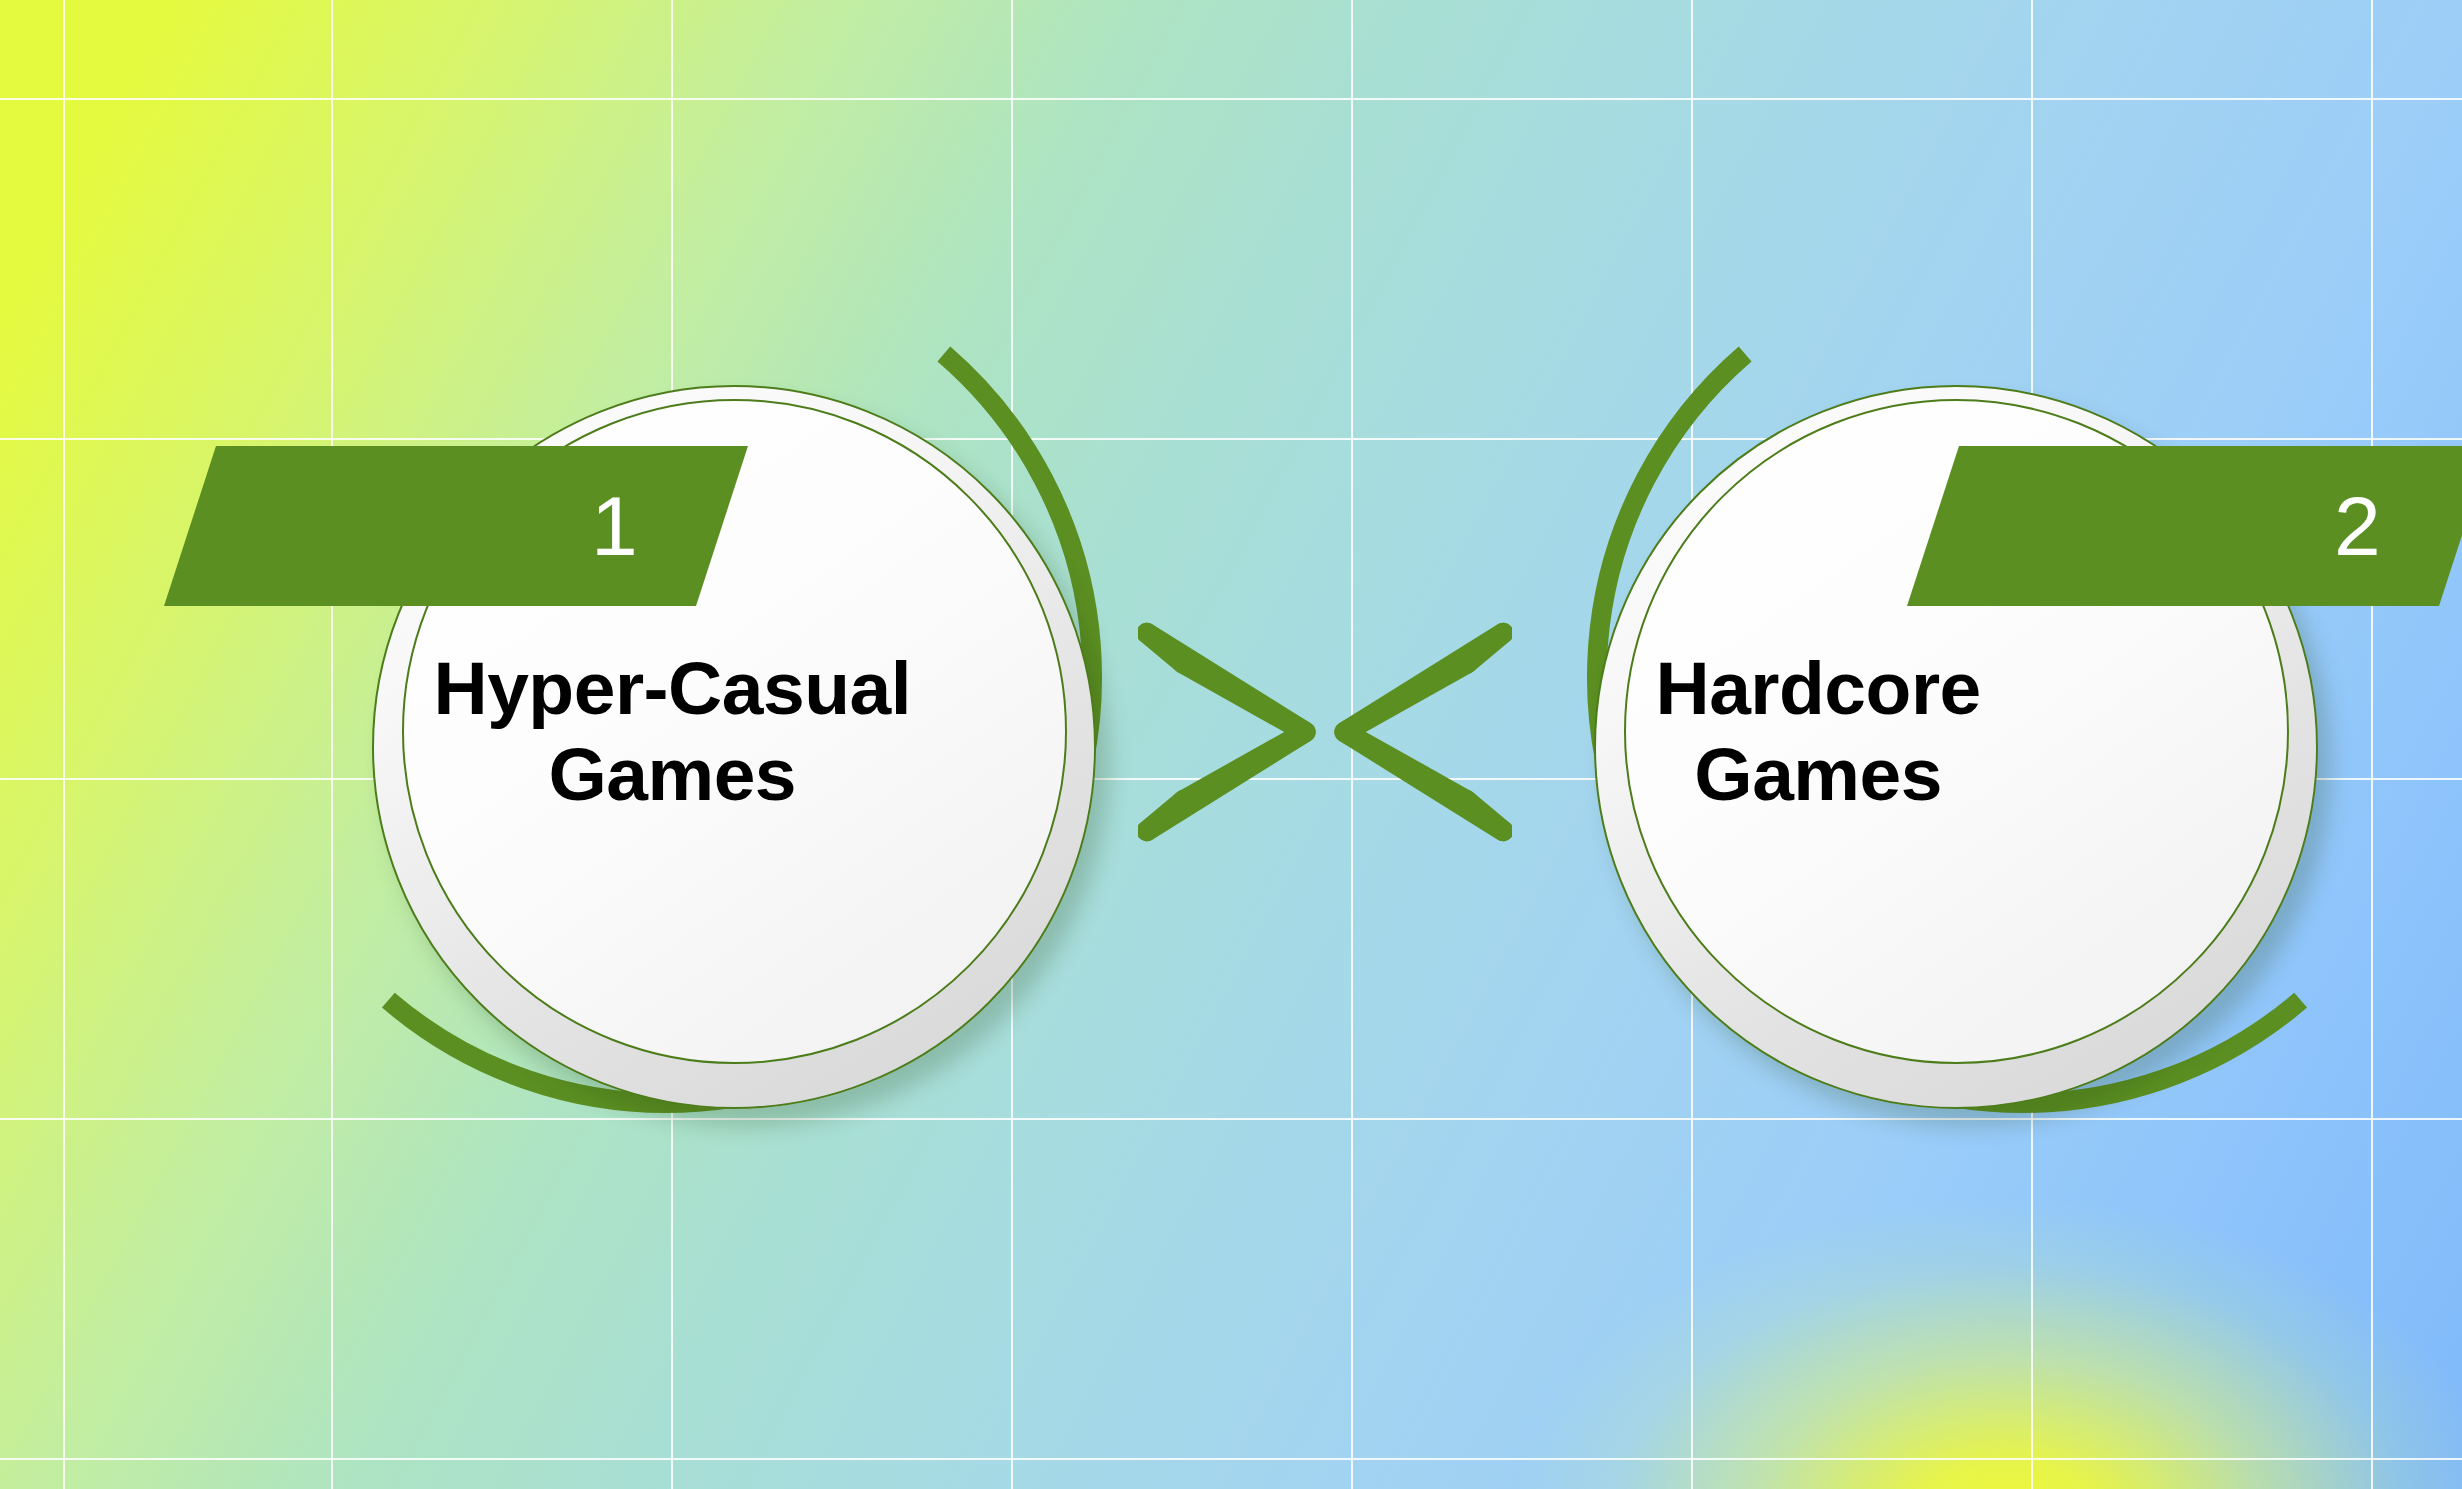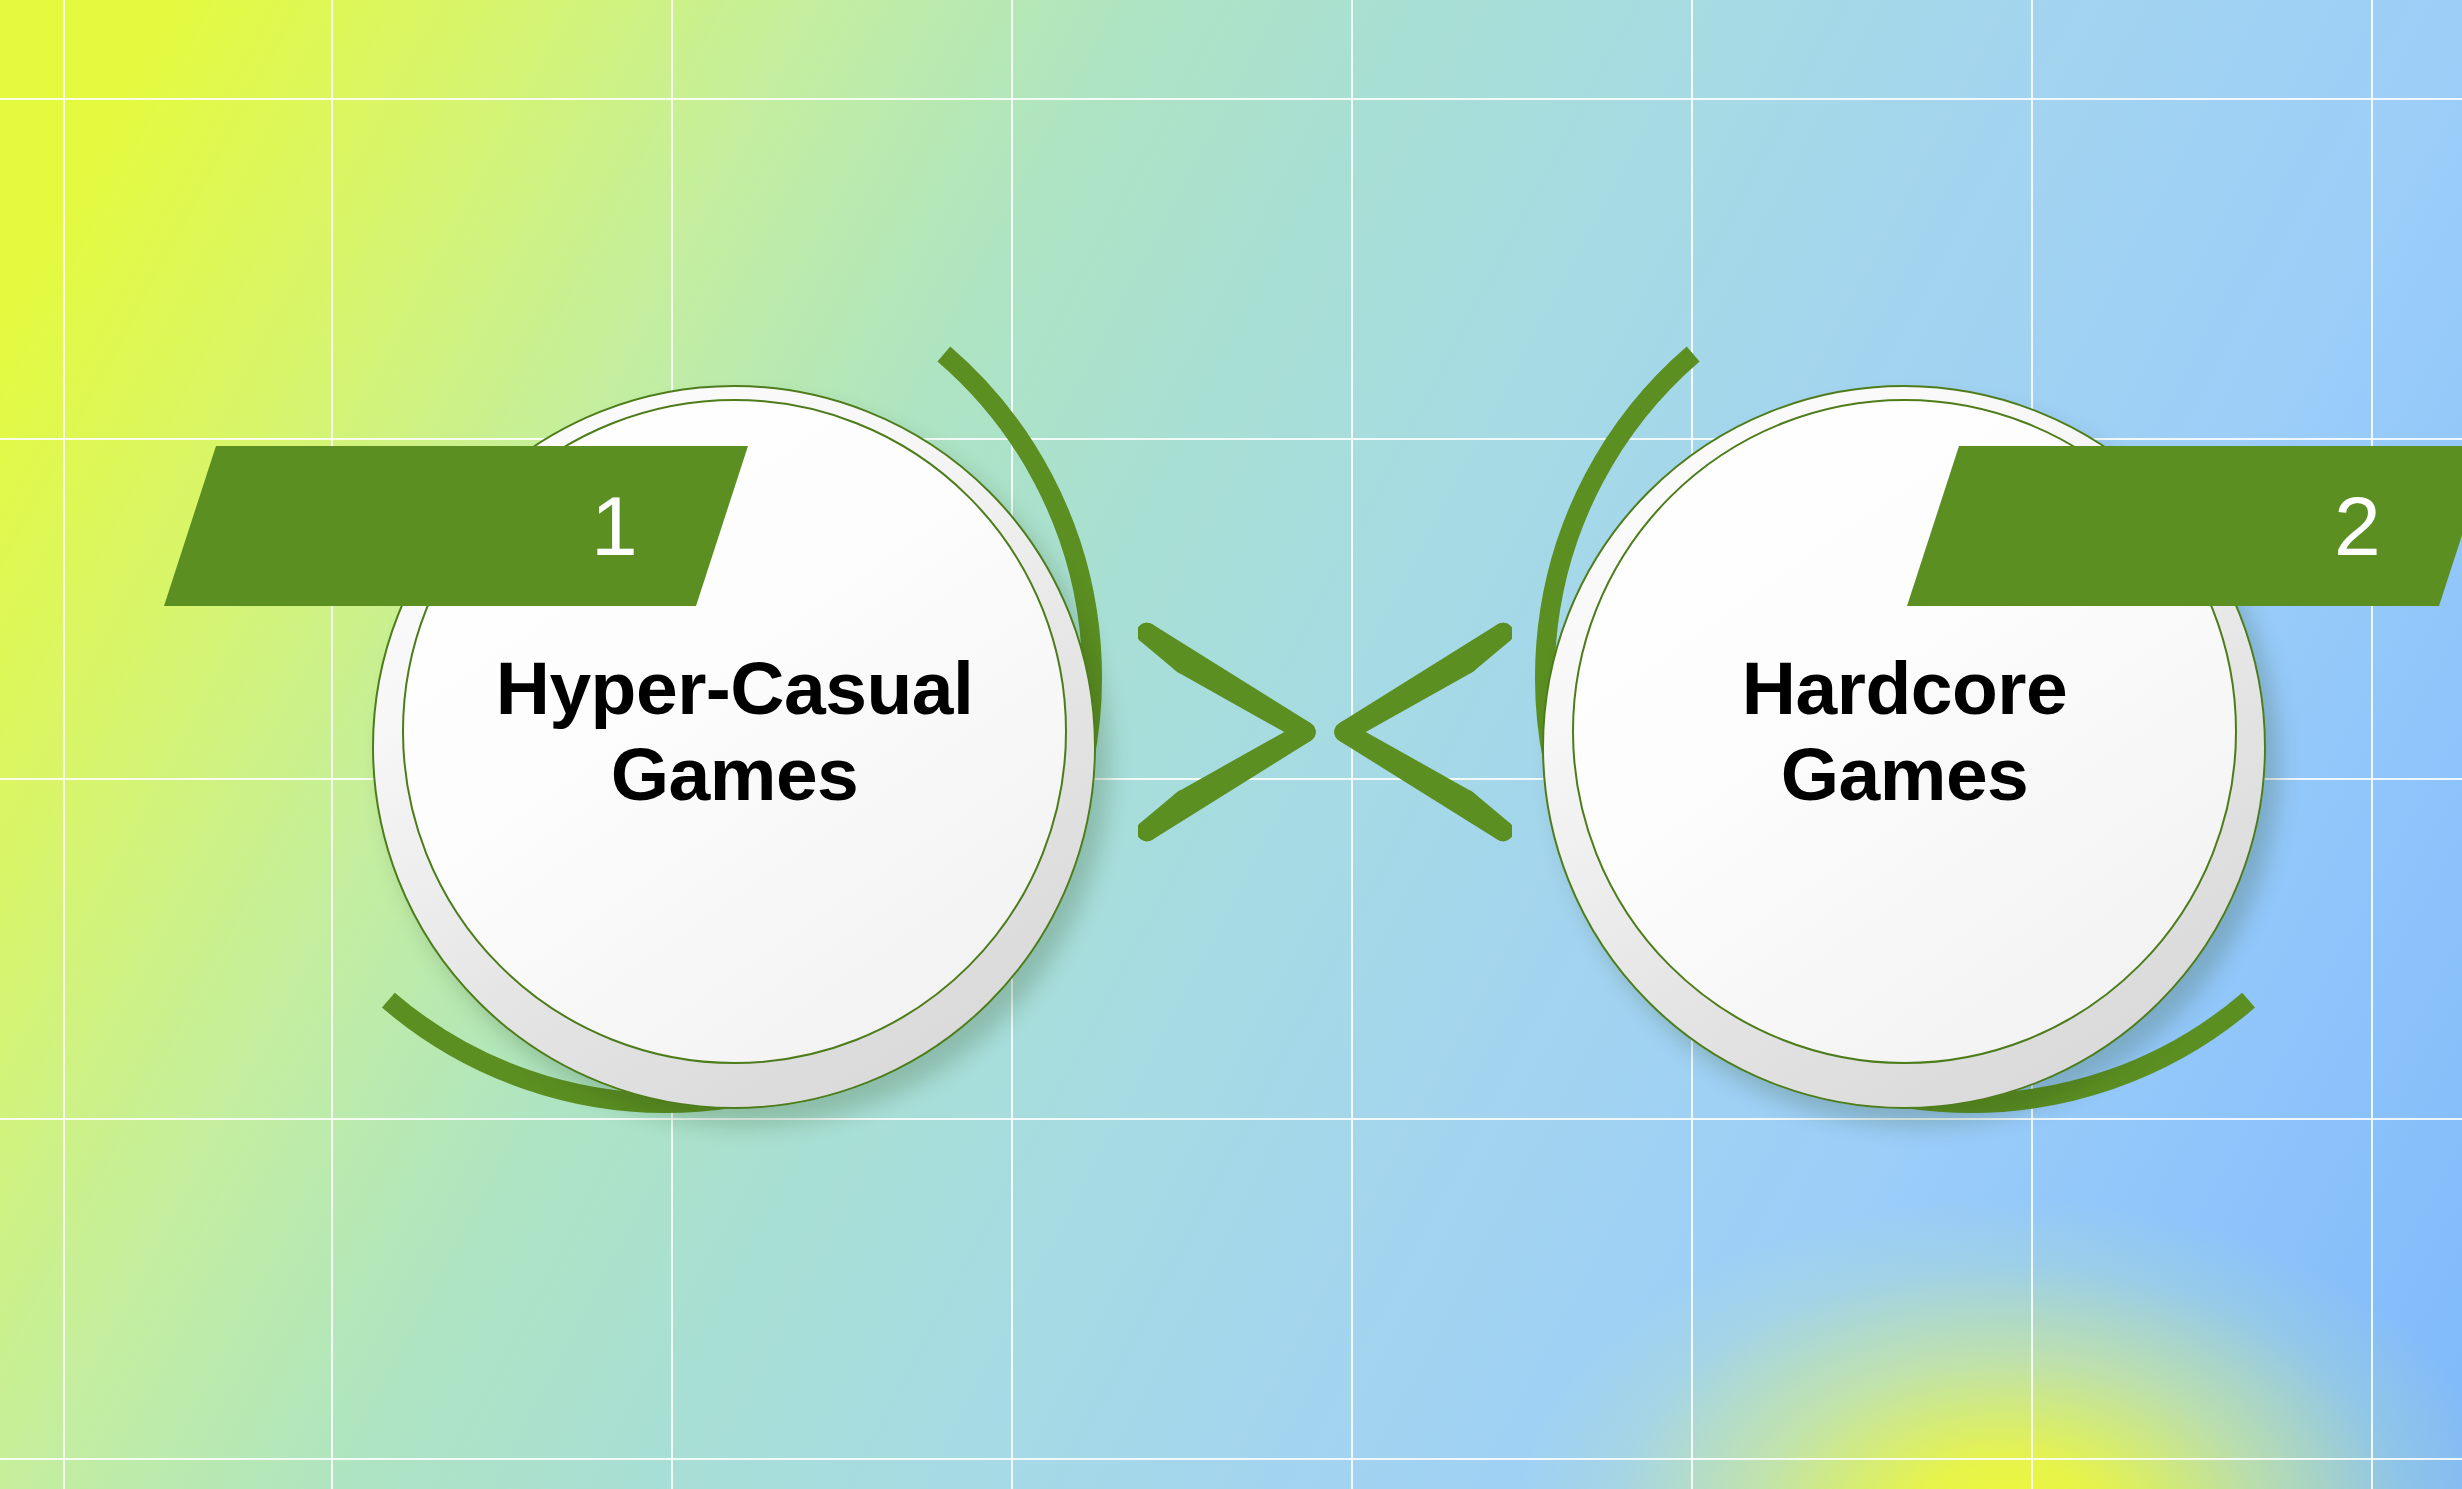--- a/index.html
+++ b/index.html
@@ -23,41 +23,41 @@
     position:absolute; inset:0;
     background-image:
       repeating-linear-gradient(to right, rgba(255,255,255,0.85) 0 2px, rgba(255,255,255,0) 2px 340px),
       repeating-linear-gradient(to bottom, rgba(255,255,255,0.85) 0 2px, rgba(255,255,255,0) 2px 340px);
     background-position: 331px 0, 0 98px;
     pointer-events:none;
   }
   
   .node { position:absolute; width:891px; height:891px; }
   #node-1 { left:288px;  top:301px; }
-  #node-2 { left:1458px; top:301px; }
+  #node-2 { left:1510px; top:301px; }
 
   .node .ring-svg { position:absolute; inset:0; width:100%; height:100%; }
 
   
   .halo {
     position:absolute;
     left:84px; top:84px; width:724px; height:724px;
     border-radius:50%;
     background:linear-gradient(150deg, #fdfdfd 0%, #f7f7f7 30%, #e4e4e4 62%, #dcdcdc 82%, #d6d6d6 100%);
     border:2px solid #4d7c1a;
     box-shadow: 12.8px 16.7px 22.7px rgba(40,70,20,0.22);
   }
   
   .disc {
     position:absolute;
     left:114px; top:98px; width:665px; height:665px;
     border-radius:50%;
     background:linear-gradient(145deg, #ffffff 0%, #fdfdfd 40%, #f6f6f6 72%, #f0f0f0 100%);
     border:2px solid #4d7c1a;
-    display:flex; align-items:center; justify-content:center;
+    display:flex; align-items:center; justify-content:flex-start;
   }
   .disc-label {
     font-size:75px;
     font-weight:bold;
     color:#000000;
     text-align:center;
     line-height:1.14;
     letter-spacing:-0.5px;
     white-space:pre-line;
     padding:0 29.5px;

